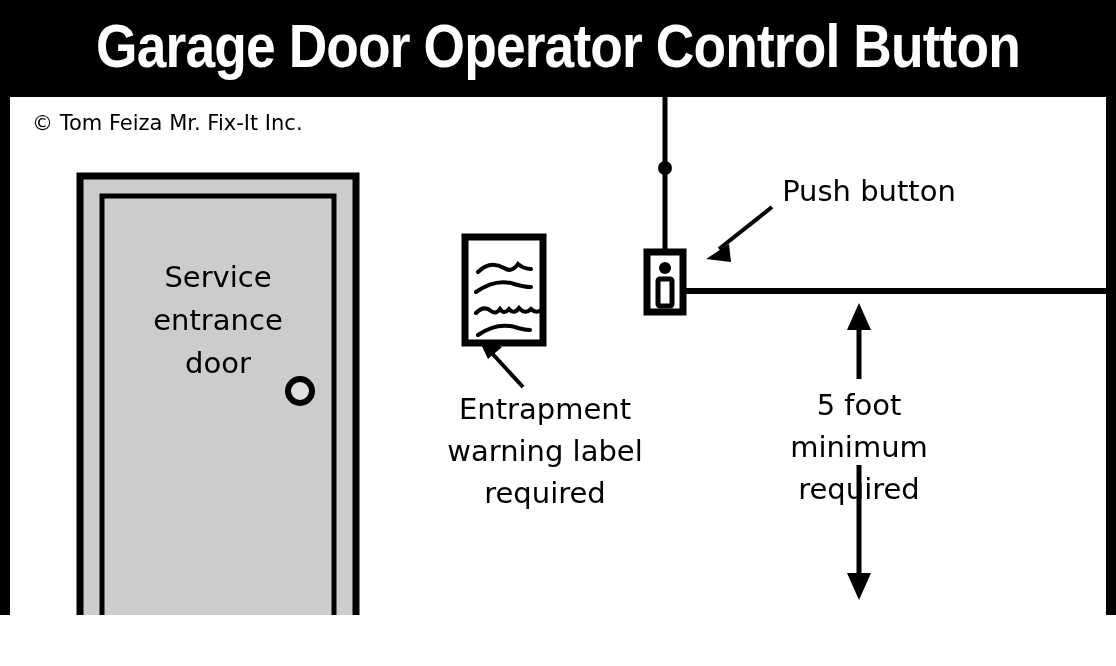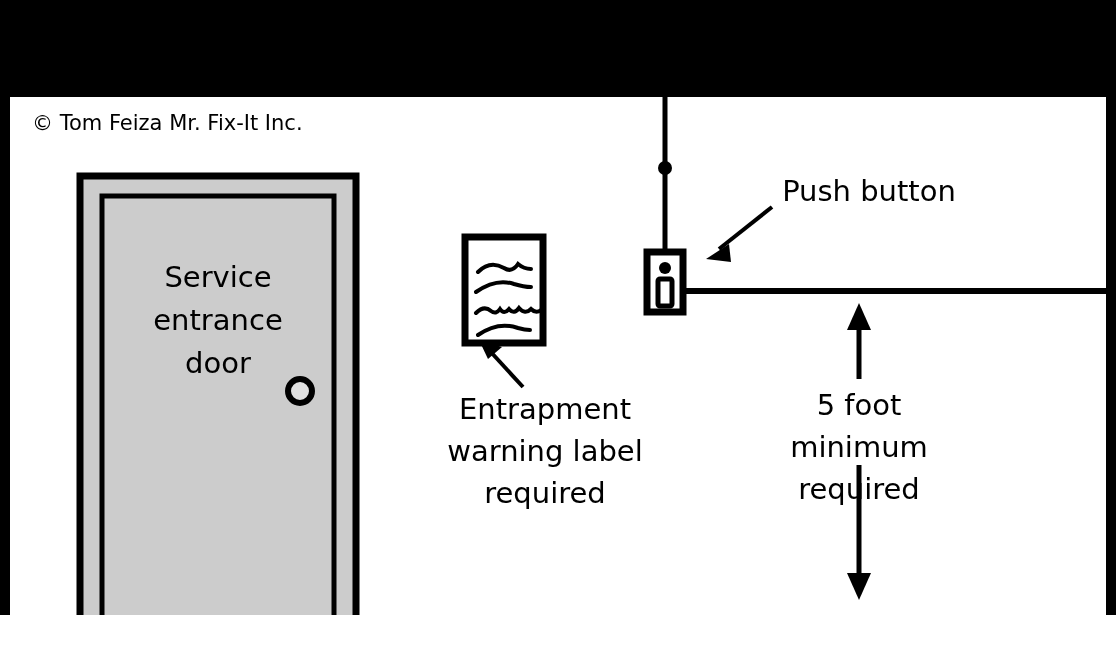--- a/index.html
+++ b/index.html
@@ -91,20 +91,23 @@
     fill: #000000;
   }
   .label-lg { font-size: 29px; }
   .door-text { font-size: 29px; }
 </style>
 </head>
 <body>
 
 <div id="page">
 
+  <div id="title-bar">
+    <div id="title-text">Garage Door Operator Control Button</div>
+  </div>
 
   <div id="panel">
 
     <div id="copyright" class="hand">© Tom Feiza Mr. Fix-It Inc.</div>
 
     <svg id="panel-svg" width="1096" height="518" viewBox="0 0 1096 518">
 
       <g>
 
         <rect x="70" y="79" width="276" height="446" fill="#cccccc" stroke="#000000" stroke-width="7"></rect>

